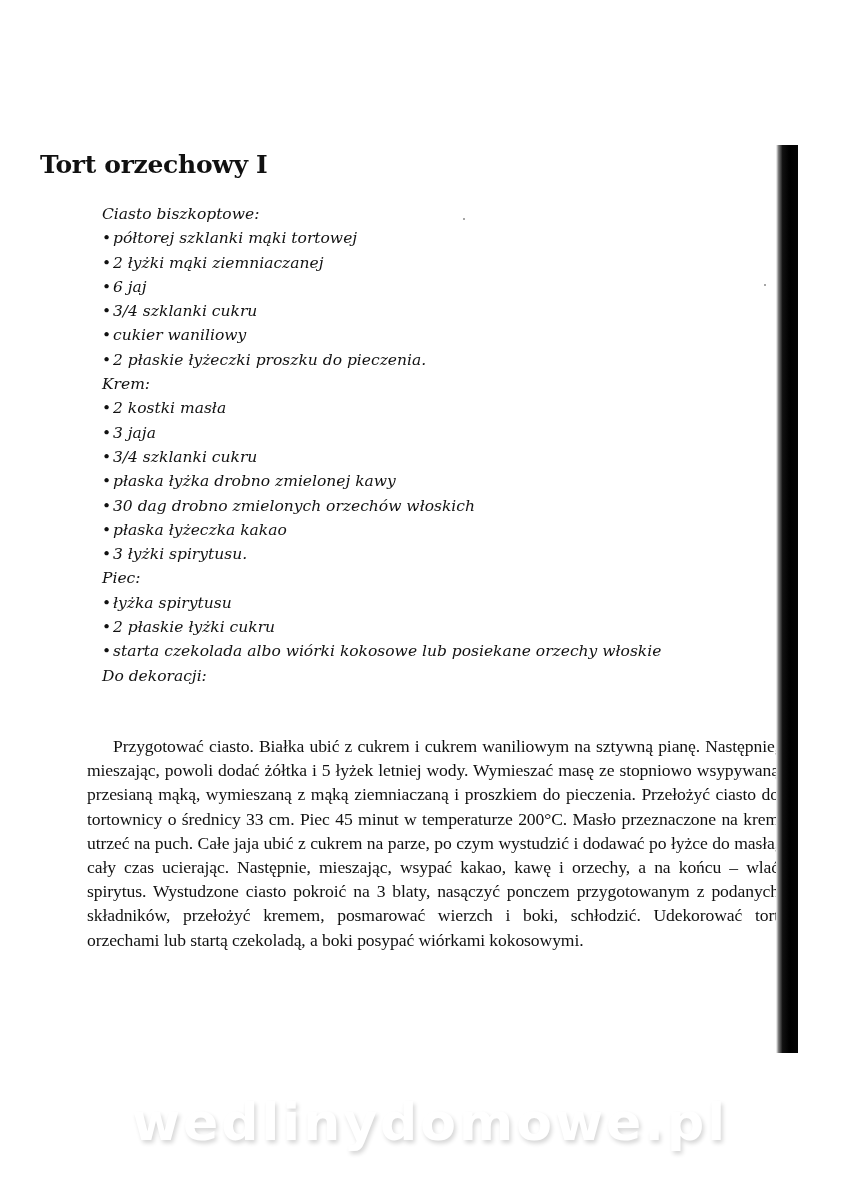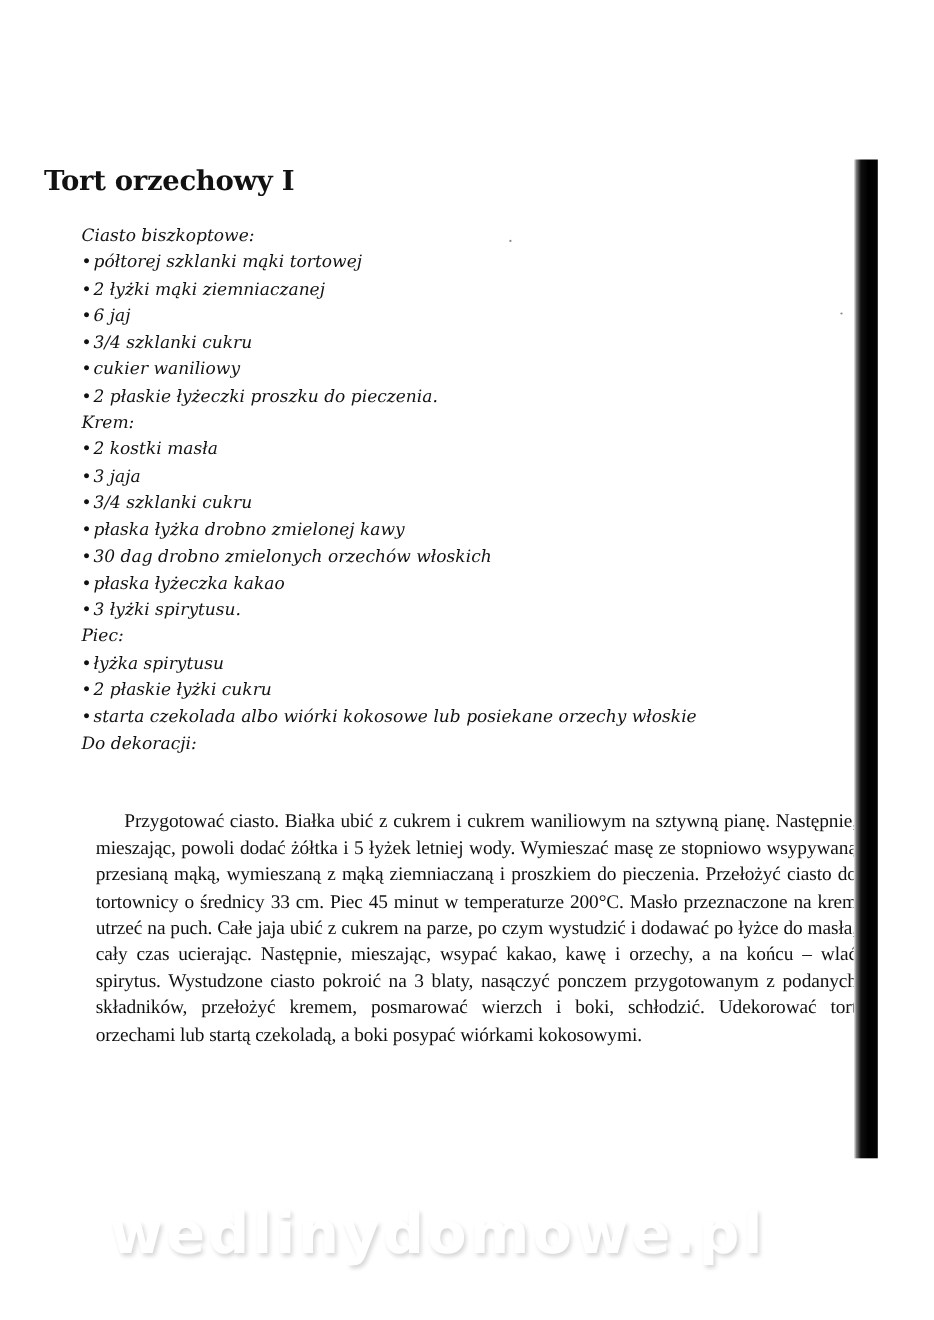--- a/index.html
+++ b/index.html
@@ -8,33 +8,33 @@
   .title {
     position: absolute; left: 0; width: 849px; top: 150px; text-align: left;
     font-family: "DejaVu Serif", serif; font-weight: bold; font-size: 25px; letter-spacing: -0.3px;
     padding-left: 0; color: #111;
   }
   .title span { display: inline-block; margin-left: 0px; transform: translateX(0px); }
   .ingredients {
     position: absolute; left: 74px; top: 202px; width: 690px;
     font-family: "DejaVu Serif", serif; font-style: italic; font-size: 15.5px; line-height: 24.3px;
   }
-  .ingredients .line { white-space: nowrap; height: 24.3px; }
+  .ingredients .line { white-space: nowrap; height: 24.3px; margin-left: 28px; }
   .ingredients .item .bullet { display: inline-block; width: 11px; }
   .method {
     position: absolute; left: 87px; top: 734px; width: 692px;
     font-family: Liberation Serif, serif; font-size: 17.6px; line-height: 24.2px;
     text-align: justify; text-indent: 26px; letter-spacing: -0.1px;
   }
   .edge-band {
     position: absolute; left: 776px; top: 145px; width: 22px; height: 908px;
     background: linear-gradient(to right, #ffffff 0%, #777 12%, #111 30%, #000 60%, #050505 100%);
   }
   .watermark {
-    position: absolute; left: 100px; top: 1092px; width: 660px; 
+    position: absolute; left: 100px; top: 1092px; width: 660px; text-align: center;
     font-family: "DejaVu Sans", sans-serif; font-weight: bold; font-size: 52px; letter-spacing: 3px;
     color: #ffffff; text-shadow: 2px 3px 4px rgba(0,0,0,0.16);
   }
   .speck { position: absolute; width: 2px; height: 2px; background: #888; border-radius: 1px; }
 </style>
 </head>
 <body>
 
 <div class="page">
 

